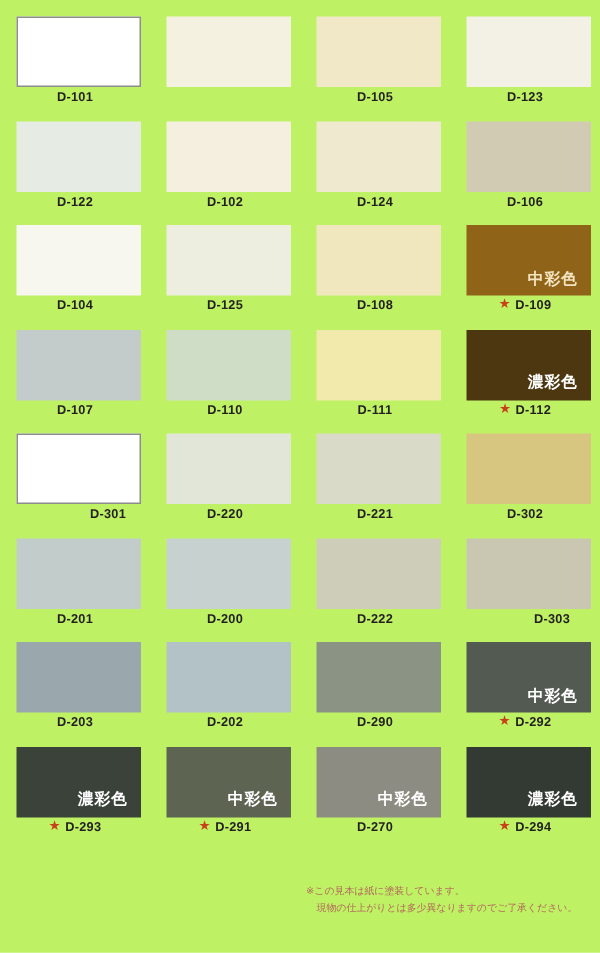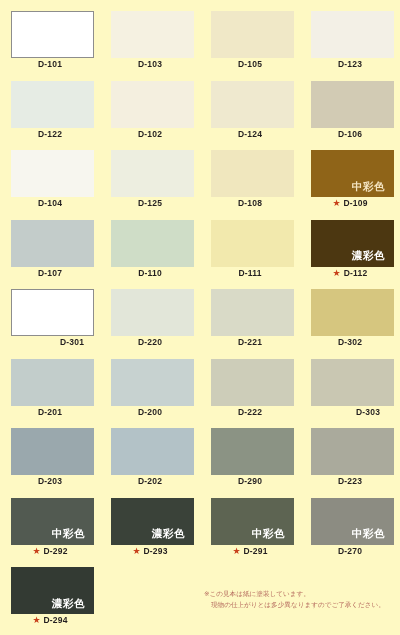--- a/index.html
+++ b/index.html
@@ -13,21 +13,21 @@
     background: #ffffff;
     font-family: "Liberation Sans", "DejaVu Sans", sans-serif;
     position: relative;
     overflow: hidden;
   }
 
   #chart-sheet {
     position: relative;
     width: 400px;
     height: 635px;
-    background: #fef9c3;
+    background: #bef264;
   }
 
   .swatch-grid {
     position: absolute;
     left: 0;
     top: 0;
     width: 400px;
     display: flex;
     flex-wrap: wrap;
     align-content: flex-start;
@@ -121,23 +121,20 @@
 
   <div class="swatch-grid">
       <div class="swatch-cell">
         <div class="swatch-chip outlined" style="background: rgb(255, 255, 255);"></div>
         <div class="swatch-caption">
           <span class="swatch-code" style="color: rgb(35, 31, 32);">D-101</span>
         </div>
       </div>
       <div class="swatch-cell">
         <div class="swatch-chip" style="background: rgb(245, 241, 225);"></div>
-        <div class="swatch-caption">
-          <span class="swatch-code" style="color: rgb(35, 31, 32);">D-103</span>
-        </div>
       </div>
       <div class="swatch-cell">
         <div class="swatch-chip" style="background: rgb(240, 232, 199);"></div>
         <div class="swatch-caption">
           <span class="swatch-code" style="color: rgb(35, 31, 32);">D-105</span>
         </div>
       </div>
       <div class="swatch-cell">
         <div class="swatch-chip" style="background: rgb(243, 240, 230);"></div>
         <div class="swatch-caption">
@@ -279,26 +276,20 @@
       <div class="swatch-cell">
         <div class="swatch-chip" style="background: rgb(179, 194, 199);"></div>
         <div class="swatch-caption">
           <span class="swatch-code" style="color: rgb(35, 31, 32);">D-202</span>
         </div>
       </div>
       <div class="swatch-cell">
         <div class="swatch-chip" style="background: rgb(139, 147, 132);"></div>
         <div class="swatch-caption">
           <span class="swatch-code" style="color: rgb(35, 31, 32);">D-290</span>
-        </div>
-      </div>
-      <div class="swatch-cell">
-        <div class="swatch-chip" style="background: rgb(170, 170, 156);"></div>
-        <div class="swatch-caption">
-          <span class="swatch-code" style="color: rgb(35, 31, 32);">D-223</span>
         </div>
       </div>
       <div class="swatch-cell">
         <div class="swatch-chip" style="background: rgb(82, 90, 81);">
           <span class="chip-overlay-text" style="color: rgb(255, 255, 255);">中彩色</span>
         </div>
         <div class="swatch-caption">
           <span class="swatch-star" style="color: rgb(200, 64, 27);">★</span>
           <span class="swatch-code" style="color: rgb(35, 31, 32);">D-292</span>
         </div>

